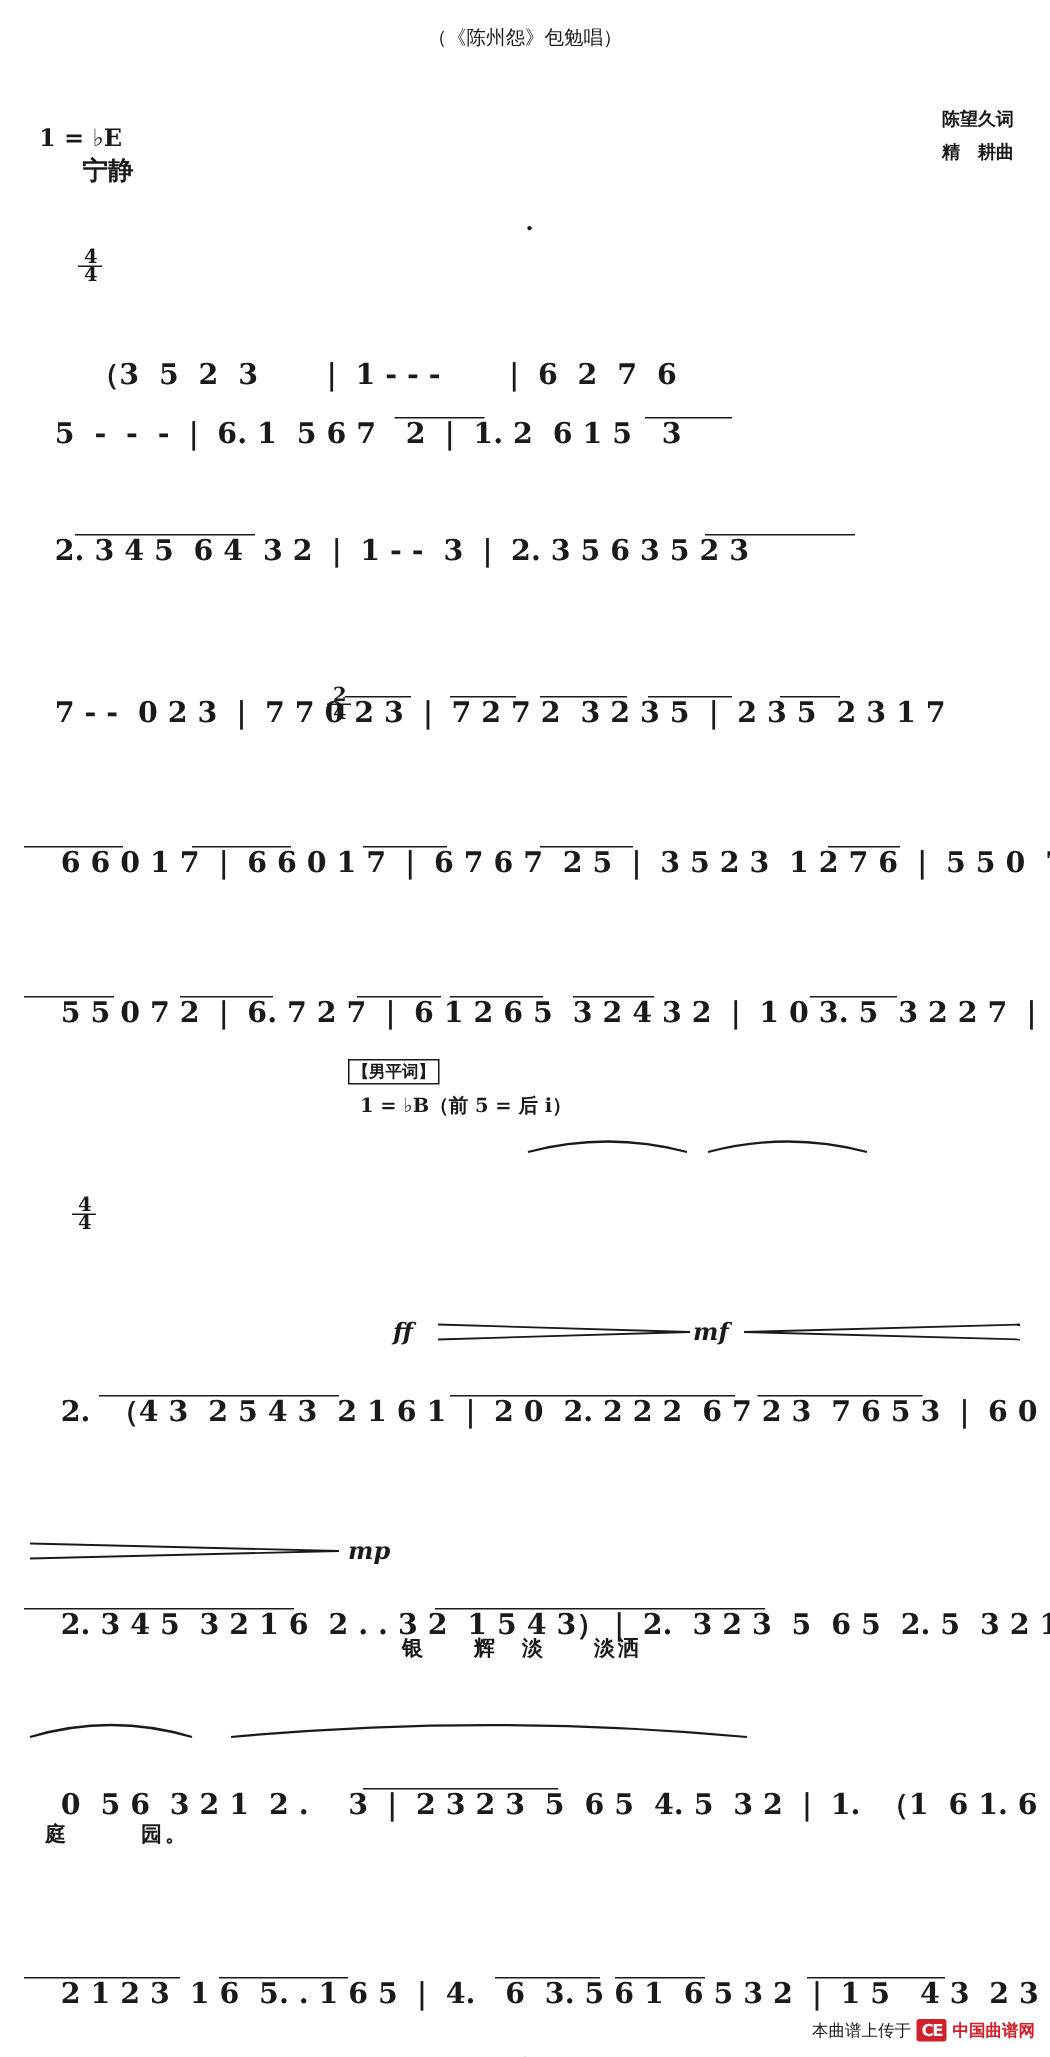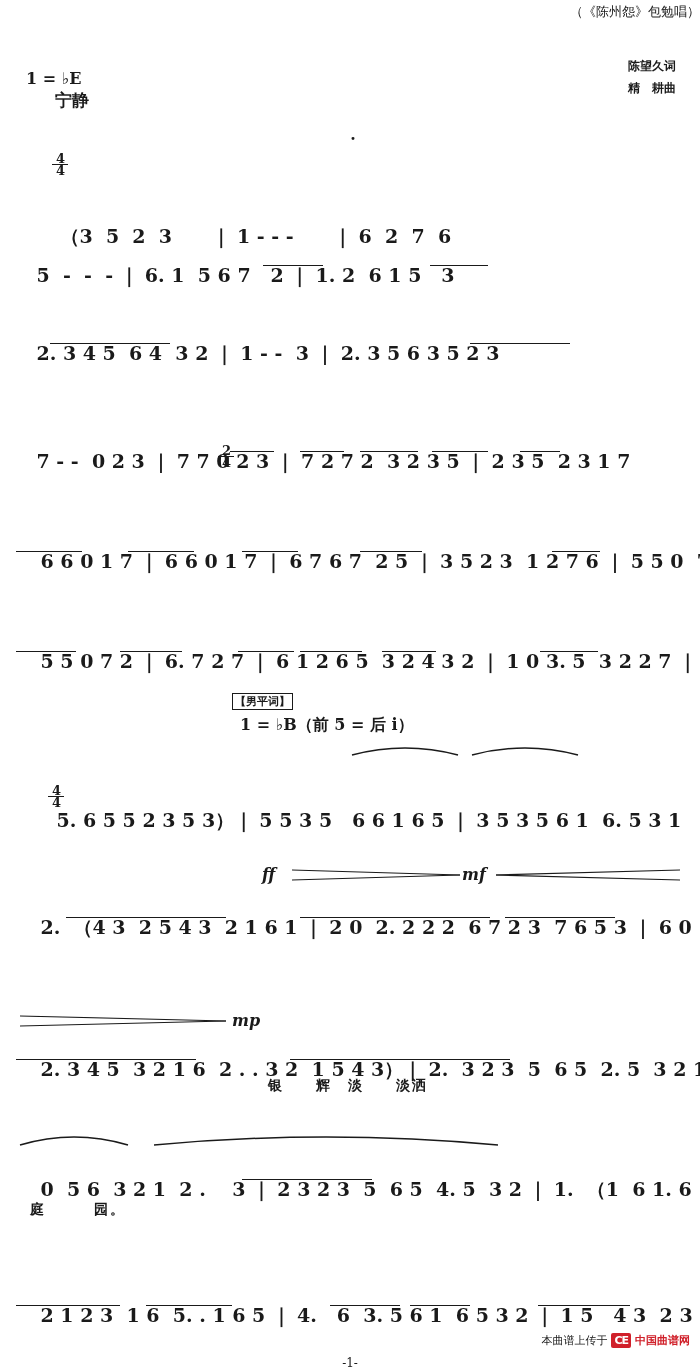--- a/index.html
+++ b/index.html
@@ -15,24 +15,24 @@
 
   .title{
     text-align:center;
     font-family:"DejaVu Sans", sans-serif;
     font-weight:bold;
     font-size:25px;
     letter-spacing:2px;
     margin-top:14px;
   }
   .subtitle{
-    text-align:right;
+    text-align:center;
     font-family:Liberation Serif, serif;
     font-size:13px;
-    margin-top:3px;
+    margin-top:16px;
   }
   .credits{
     position:absolute;
     right:24px;
     top:52px;
     font-family:"DejaVu Sans", sans-serif;
     font-size:12px;
     line-height:22px;
     text-align:left;
     font-weight:bold;
@@ -107,21 +107,21 @@
     position:absolute;
     font-family:"DejaVu Sans", sans-serif;
     font-size:11px;
     font-weight:bold;
     border:1px solid #1a1a1a;
     padding:0px 2px;
   }
   .sectkey{
     position:absolute;
     font-family:"DejaVu Serif", serif;
-    font-size:16px;
+    font-size:13px;
     font-weight:bold;
   }
 
   .beam{
     position:absolute;
     height:0;
     border-top:1.6px solid #1a1a1a;
   }
   .slur{position:absolute;}
   .slur svg{display:block;}
@@ -217,21 +217,20 @@
   <div class="beam" style="left:238px;top:648px;width:56px;"></div>
   <div class="beam" style="left:300px;top:648px;width:62px;"></div>
   <div class="beam" style="left:382px;top:648px;width:54px;"></div>
   <div class="beam" style="left:540px;top:648px;width:58px;"></div>
 
   <div class="sectmark" style="left:232px;top:690px;">【男平词】</div>
   <div class="sectkey" style="left:240px;top:712px;">1 = ♭B（前 5 = 后 i）</div>
 
   <div class="row" style="top:760px;left:22px;">
     <span class="meter"><span class="num">4</span><span class="den">4</span></span>
-    <span class="mus" style="margin-left:8px;">5. 6 5 5 2 3 5 3）｜ 5 5 3 5   6 6 1 6 5 ｜ 3 5 3 5 6 1  6. 5 3 1</span>
   </div>
   <div class="slur" style="left:350px;top:738px;">
     <svg width="110" height="16">
         <path d="M2 14 Q55 0 108 14" stroke="#1a1a1a" stroke-width="1.5" fill="none"></path>
       </svg>
   </div>
   <div class="slur" style="left:470px;top:738px;">
     <svg width="110" height="16">
         <path d="M2 14 Q55 0 108 14" stroke="#1a1a1a" stroke-width="1.5" fill="none"></path>
       </svg>

